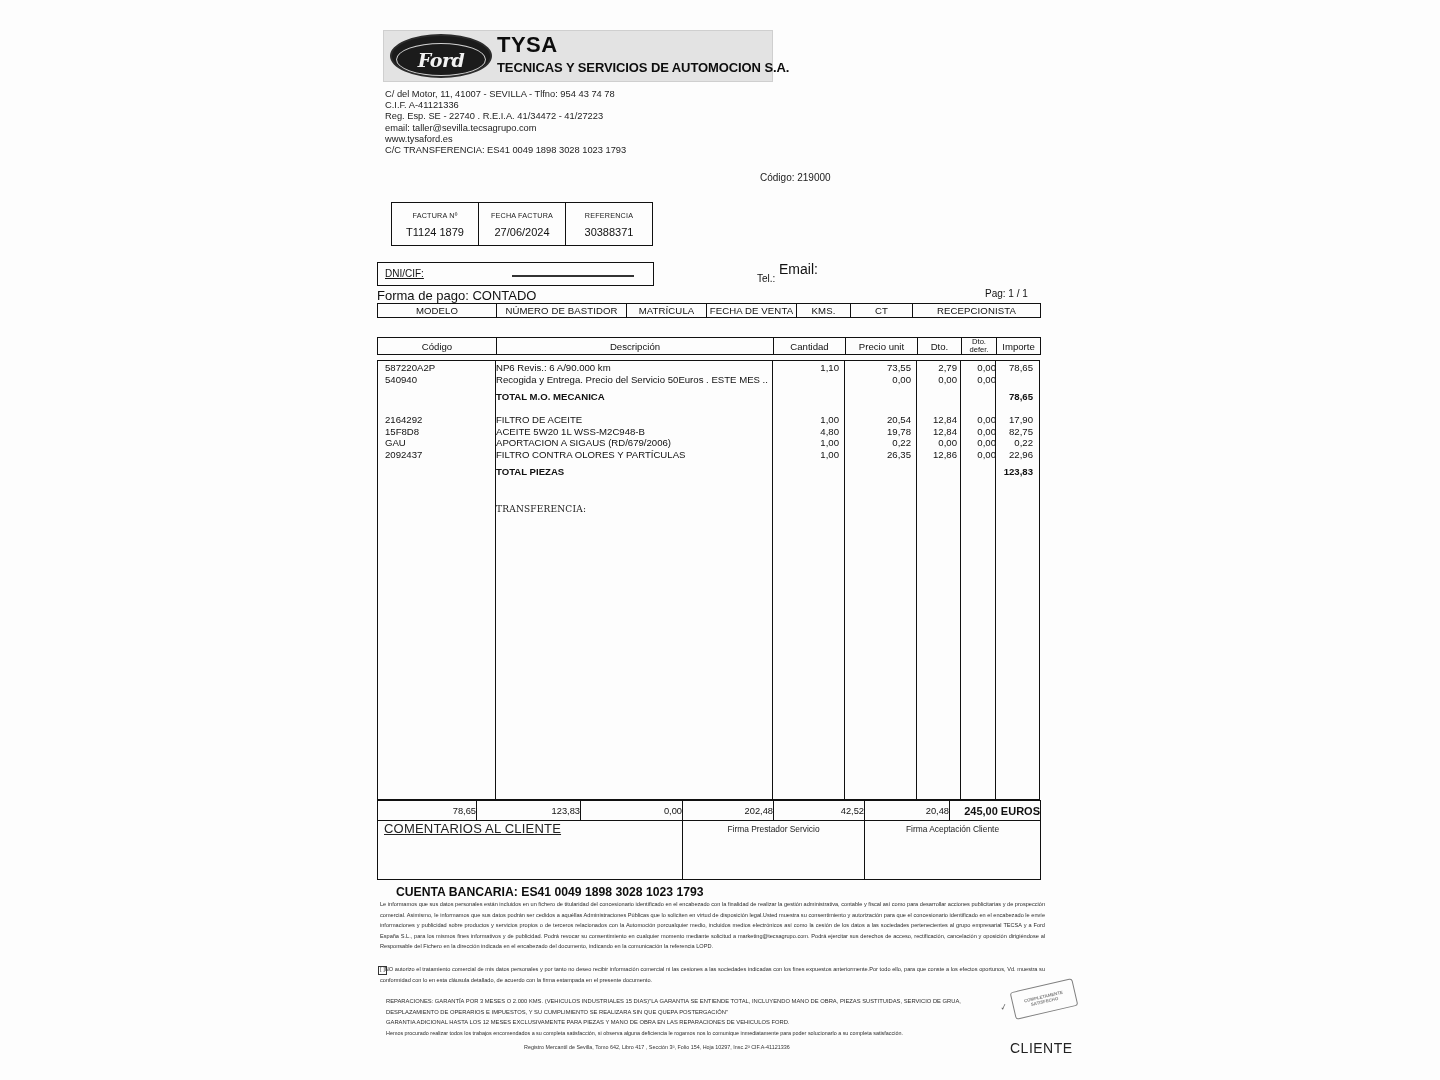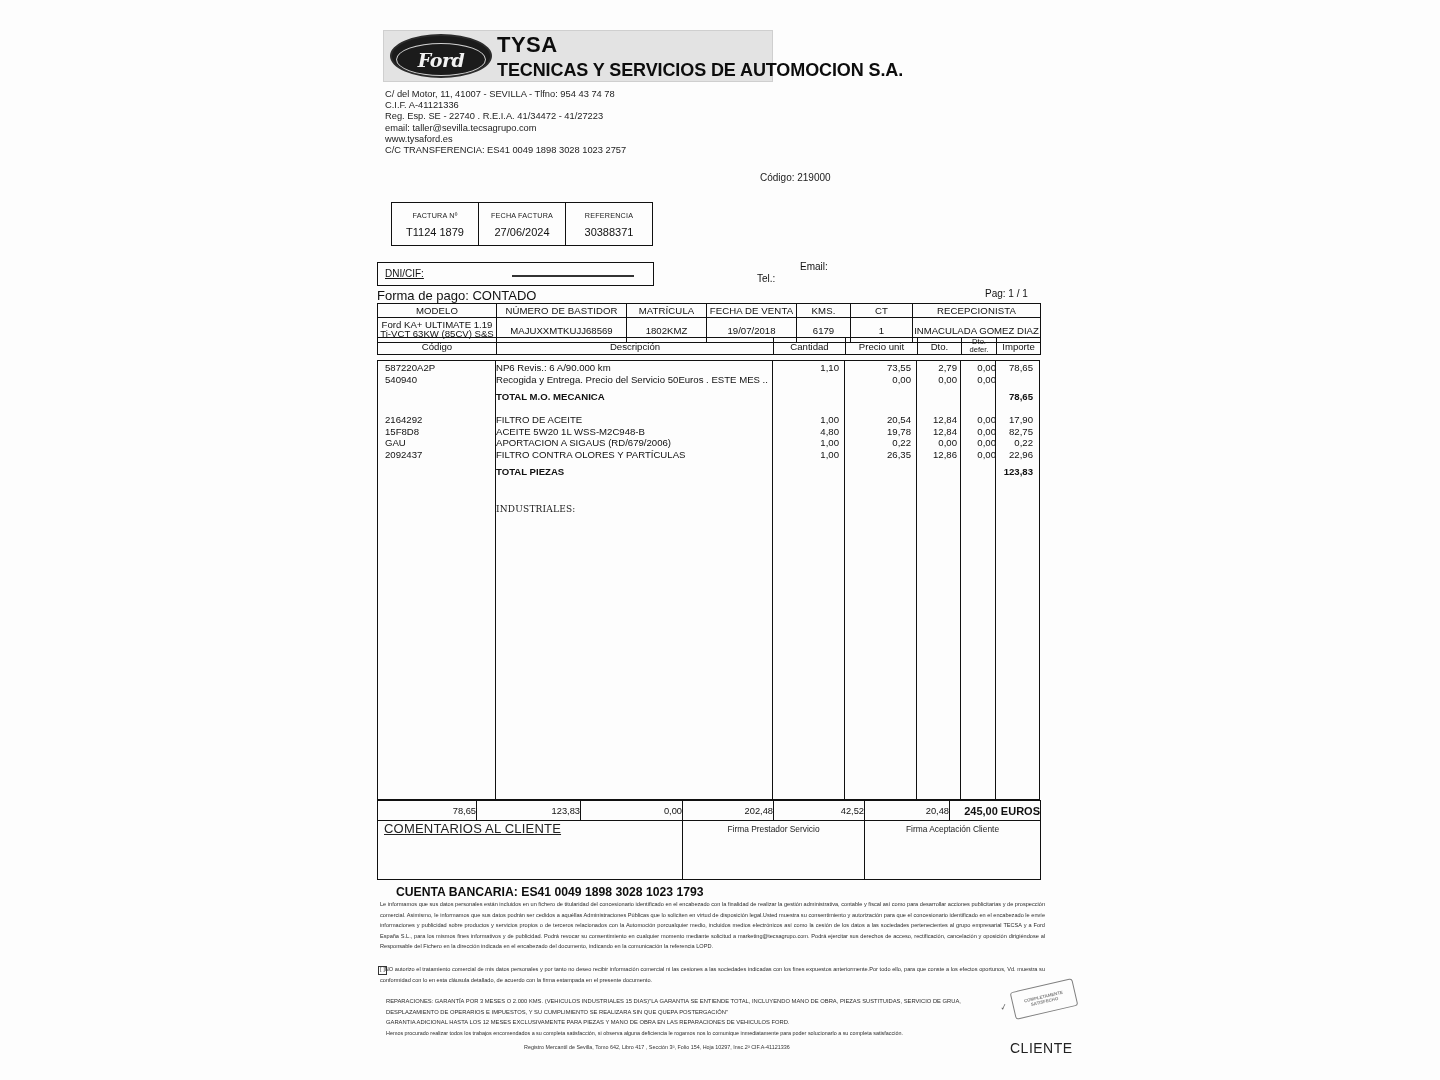--- a/index.html
+++ b/index.html
@@ -62,21 +62,21 @@
     position: absolute;
     left: 497px; top: 32px;
     font-size: 22px;
     font-weight: bold;
     letter-spacing: 0.5px;
     color: #0d0d0d;
   }
   .tysa-sub {
     position: absolute;
     left: 497px; top: 60px;
-    font-size: 18px;
+    font-size: 13px;
     font-weight: bold;
     letter-spacing: -0.1px;
     color: #0d0d0d;
   }
   .addr {
     position: absolute;
     left: 385px; top: 89px;
     font-size: 9.3px;
     line-height: 11.2px;
     color: #222;
@@ -139,22 +139,22 @@
     background: #333;
   }
   .forma {
     position: absolute;
     left: 377px; top: 288px;
     font-size: 13px;
     color: #111;
   }
   .email-lbl {
     position: absolute;
-    left: 754px; top: 261px;
-    font-size: 10px;
+    left: 733px; top: 261px;
+    font-size: 14px;
     color: #111;
     padding-left: 46px;
   }
   .tel-lbl {
     position: absolute;
     left: 757px; top: 273px;
     font-size: 10px;
     color: #111;
   }
   .pag {
@@ -394,21 +394,21 @@
 
   <div class="tysa-name">TYSA</div>
   <div class="tysa-sub">TECNICAS Y SERVICIOS DE AUTOMOCION S.A.</div>
 
   <div class="addr">
     <div>C/ del Motor, 11, 41007 - SEVILLA - Tlfno: 954 43 74 78</div>
     <div>C.I.F. A-41121336</div>
     <div>Reg. Esp. SE - 22740 . R.E.I.A. 41/34472 - 41/27223</div>
     <div>email: taller@sevilla.tecsagrupo.com</div>
     <div>www.tysaford.es</div>
-    <div>C/C TRANSFERENCIA: ES41 0049 1898 3028 1023 2757</div>
+    <div>C/C TRANSFERENCIA: ES41 0049 1898 3028 1023 1793</div>
   </div>
 
   <div class="codigo">Código: 219000</div>
 
   <div class="fact-box">
     <div class="fact-cell">
       <span class="lbl">FACTURA Nº</span>
       <span class="val">T1124 1879</span>
     </div>
     <div class="fact-cell">
@@ -441,32 +441,20 @@
     </colgroup>
     <tbody>
         <tr>
       <td class="th-c">MODELO</td>
       <td class="th-c">NÚMERO DE BASTIDOR</td>
       <td class="th-c">MATRÍCULA</td>
       <td class="th-c">FECHA DE VENTA</td>
       <td class="th-c">KMS.</td>
       <td class="th-c">CT</td>
       <td class="th-c">RECEPCIONISTA</td>
-    </tr>
-    <tr>
-      <td class="model-c">
-        <span>Ford KA+ ULTIMATE 1.19</span><br>
-        <span>Ti-VCT 63KW (85CV) S&amp;S</span>
-      </td>
-      <td class="veh-c">MAJUXXMTKUJJ68569</td>
-      <td class="veh-c">1802KMZ</td>
-      <td class="veh-c">19/07/2018</td>
-      <td class="veh-c">6179</td>
-      <td class="veh-c">1</td>
-      <td class="veh-c">INMACULADA GOMEZ DIAZ</td>
     </tr>
   </tbody>
     </table>
 
   <table class="tbl" style="top:337px">
     <colgroup>
       <col style="width:119px">
         <col style="width:277px">
         <col style="width:72px">
       <col style="width:72px">
@@ -562,21 +550,21 @@
       <span class="c-dto">12,86</span>
       <span class="c-dtod">0,00</span>
       <span class="c-imp">22,96</span>
     </div>
 
     <div class="irow" style="top:106px">
       <span class="c-desc bold">TOTAL PIEZAS</span>
       <span class="c-imp bold">123,83</span>
     </div>
 
-    <div class="obs" style="top:144px">INDUSTRIALES:</div>
+    <div class="obs" style="top:144px">TRANSFERENCIA:</div>
   </div>
 
   <table class="tot-tbl">
     <colgroup>
       <col style="width:99px">
         <col style="width:104px">
         <col style="width:102px">
       <col style="width:91px">
         <col style="width:91px">
         <col style="width:85px">

